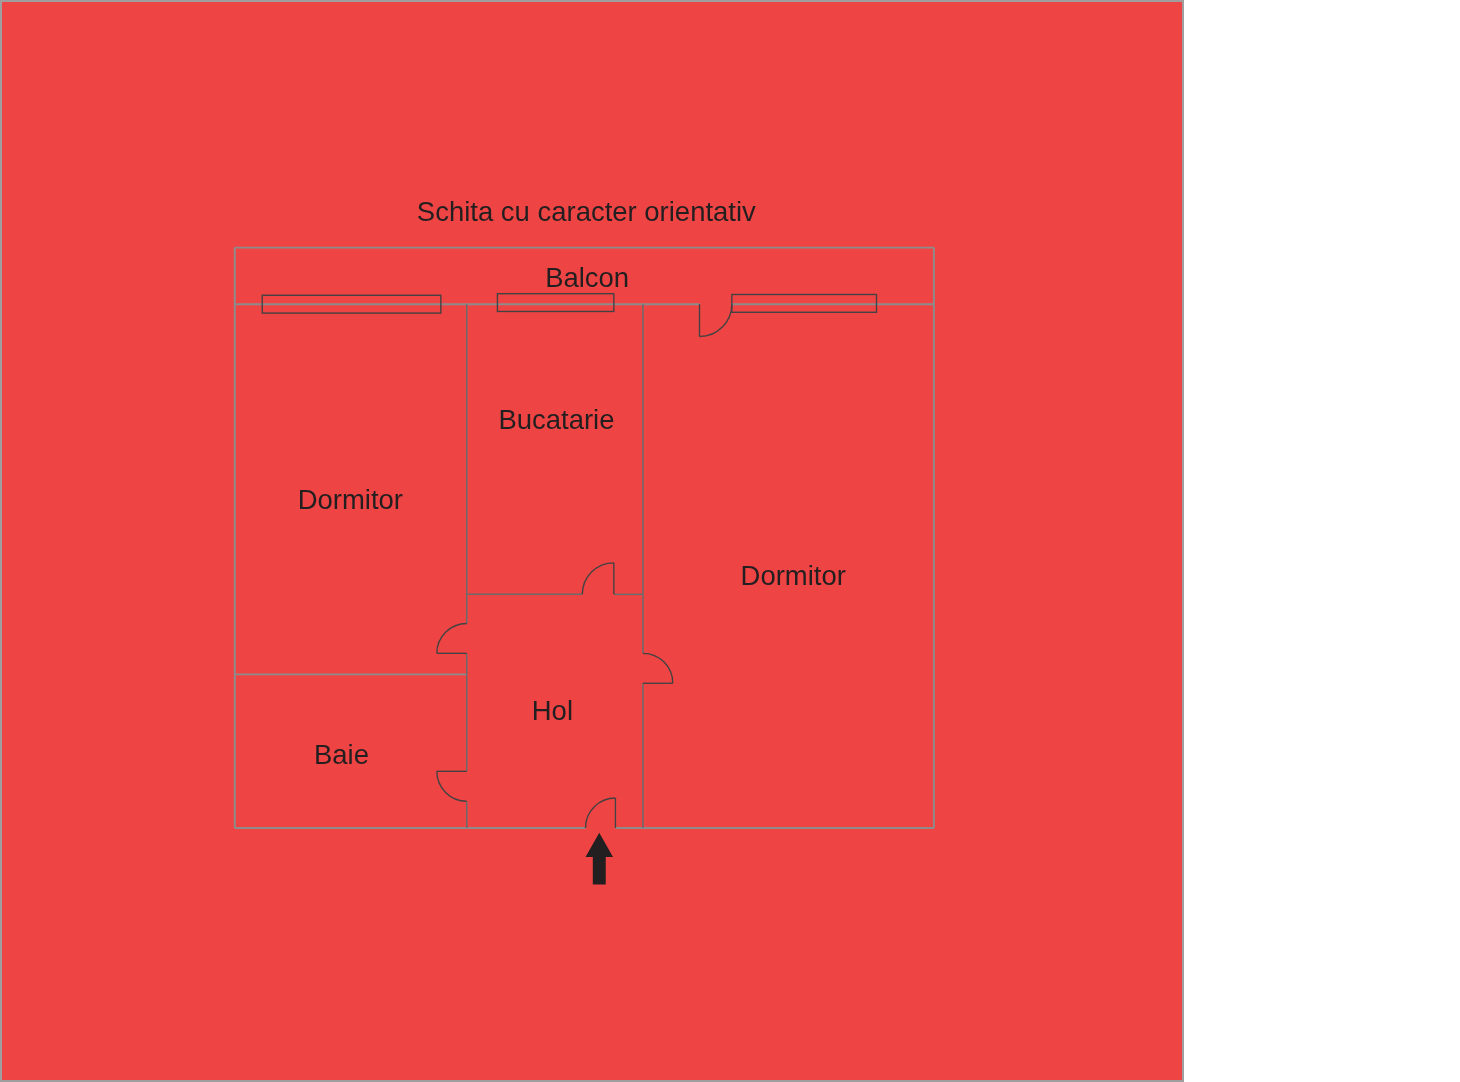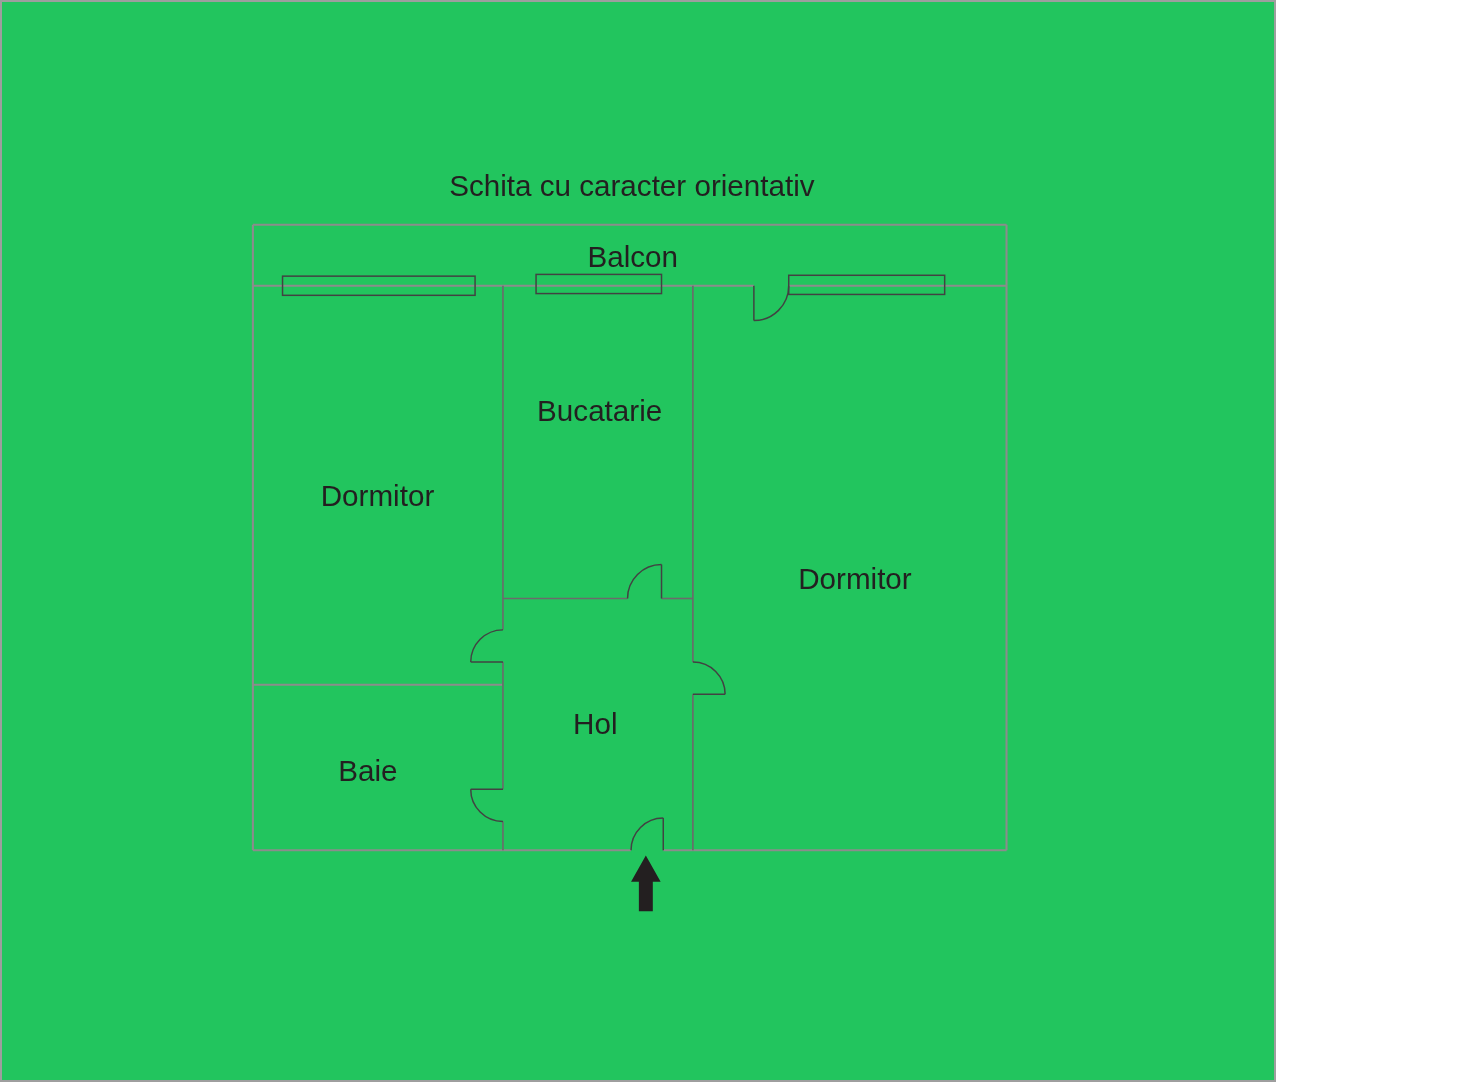--- a/index.html
+++ b/index.html
@@ -3,25 +3,25 @@
 <meta charset="utf-8">
 <style>
   html, body {
     margin: 0;
     padding: 0;
     background: #ffffff;
     font-family: "Liberation Sans", sans-serif;
   }
   .canvas {
     position: relative;
-    width: 1276px;
+    width: 1184px;
     height: 1082px;
     box-sizing: border-box;
     border: 2px solid #9e9e9e;
-    background: #22c55e;
+    background: #ef4444;
     overflow: hidden;
   }
   .plan-svg {
     position: absolute;
     left: 0;
     top: 0;
     width: 100%;
     height: 100%;
     display: block;
   }

